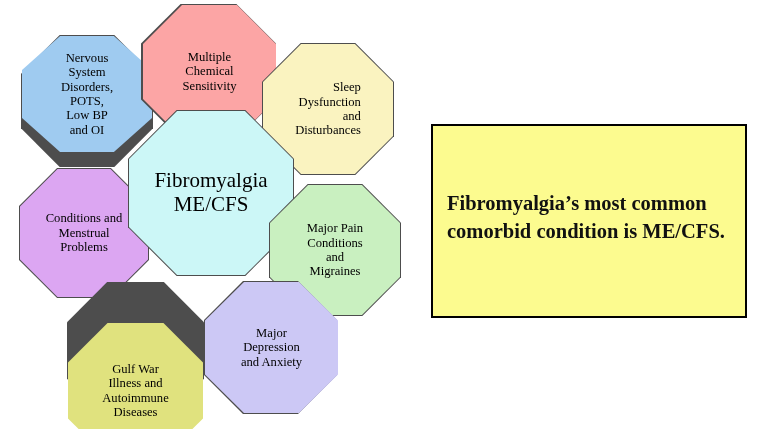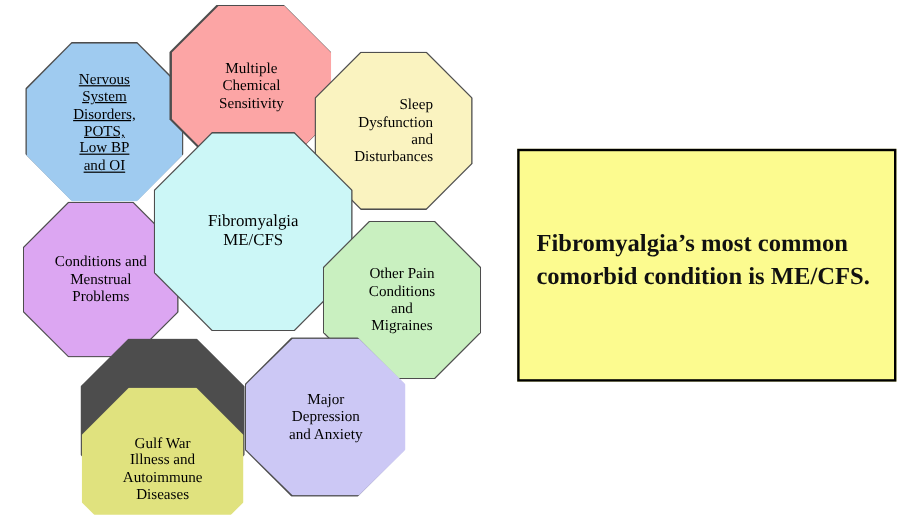--- a/index.html
+++ b/index.html
@@ -29,21 +29,21 @@
     clip-path:polygon(29.3% 0%,70.7% 0%,100% 29.3%,100% 70.7%,70.7% 100%,29.3% 100%,0% 70.7%,0% 29.3%);
     -webkit-clip-path:polygon(29.3% 0%,70.7% 0%,100% 29.3%,100% 70.7%,70.7% 100%,29.3% 100%,0% 70.7%,0% 29.3%);
     background:#4d4d4d;
   }
   .oct-label{
     display:block;
     padding:0 6px;
     white-space:pre-line;
   }
 
-  .center-oct .oct-label{font-size:14px;}
+  .center-oct .oct-label{font-size:21px;}
   .sat .oct-label{font-size:12.6px;}
 
   #callout{
     position:absolute;
     left:431px;top:124px;
     width:316px;height:194px;
     background:#FCFB8F;
     border:2px solid #000000;
     box-sizing:border-box;
     display:flex;
@@ -61,21 +61,21 @@
     white-space:pre-line;
     text-align:left;
   }
 </style>
 </head>
 <body>
 
 <div id="canvas">
 
   <div class="oct-border" style="left:21px;top:35px;width:132px;height:132px;"></div>
-  <div class="octagon sat" style="left:22px;top:36px;width:130px;height:132px;background:#9FCBF0;text-decoration:underline;">
+  <div class="octagon sat" style="left:22px;top:36px;width:130px;height:116px;background:#9FCBF0;">
     <span class="oct-label">Nervous
 System
 Disorders,
 POTS,
 Low BP
 and OI</span>
   </div>
 
   <div class="oct-border" style="left:141px;top:4px;width:135px;height:135px;"></div>
   <div class="octagon sat" style="left:143px;top:5px;width:133px;height:133px;background:#fca5a5;">
@@ -100,21 +100,21 @@
   </div>
 
   <div class="oct-border" style="left:128px;top:110px;width:166px;height:166px;"></div>
   <div class="octagon center-oct" style="left:129px;top:111px;width:164px;height:164px;background:#CCF7F7;">
     <span class="oct-label">Fibromyalgia
 ME/CFS</span>
   </div>
 
   <div class="oct-border" style="left:269px;top:184px;width:132px;height:132px;"></div>
   <div class="octagon sat" style="left:270px;top:185px;width:130px;height:130px;background:#C9F0C0;">
-    <span class="oct-label">Other Pain
+    <span class="oct-label">Major Pain
 Conditions
 and
 Migraines</span>
   </div>
 
   <div class="oct-border" style="left:67px;top:282px;width:137px;height:137px;"></div>
   <div class="octagon sat" style="left:68px;top:283px;width:135px;height:135px;background:#E0E27E;margin-top:40px;">
     <span class="oct-label">Gulf War
 Illness and
 Autoimmune

